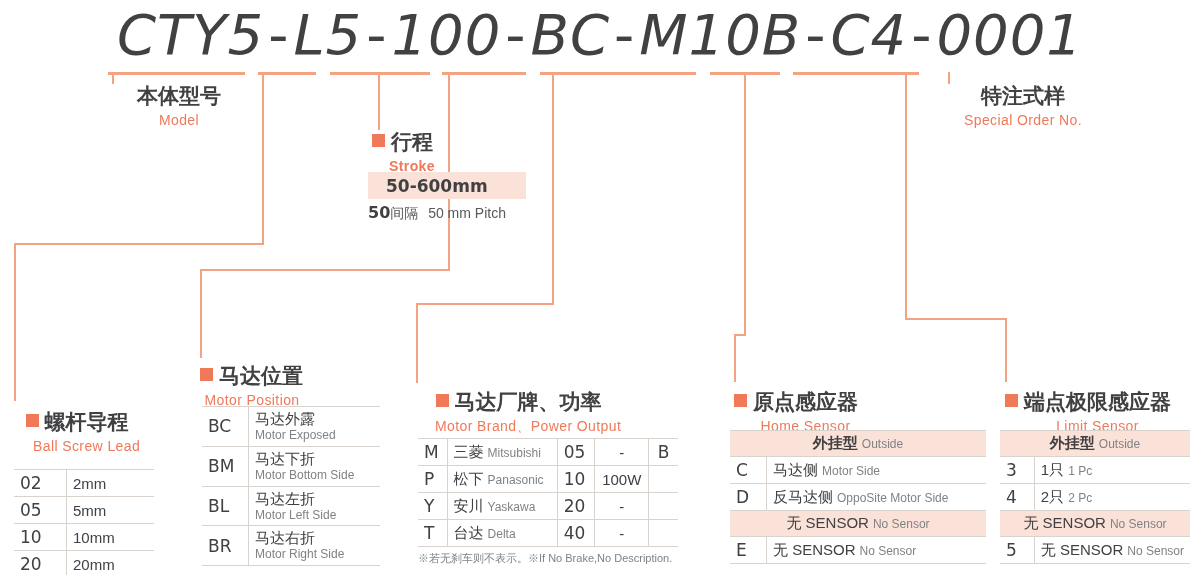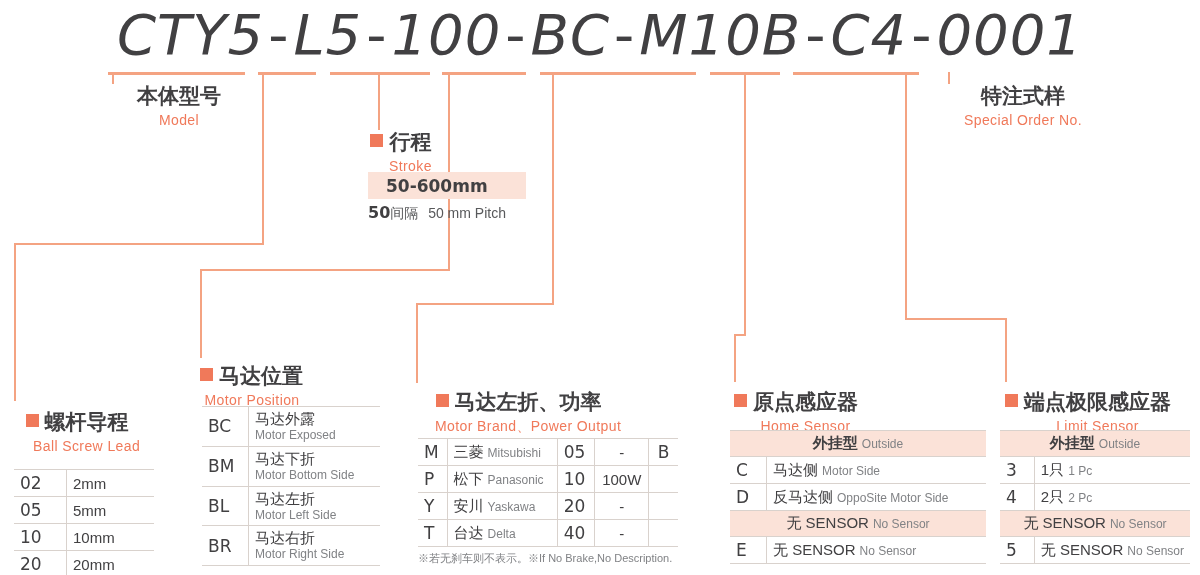--- a/index.html
+++ b/index.html
@@ -203,21 +203,21 @@
   <div class="line h" style="left:905px; top:318px; width:101px;"></div>
   <div class="line v" style="left:1005px;top:318px; height:64px;"></div>
 
   <div class="head" style="left:114px; top:82px; width:130px; text-align:center;">
     <span class="cn">本体型号</span>
     <span class="en">Model</span>
   </div>
 
   <div class="head" style="left:370px; top:128px;">
     <span class="sq"></span><span class="cn">行程</span>
-    <span class="en" style="margin-left:19px;">Stroke</span>
+    <span class="en" style="margin-left:19px;font-weight:bold;">Stroke</span>
   </div>
 
   <div id="stroke-range">50-600mm</div>
   <div id="stroke-pitch">
     <b>50</b><span>间隔</span>
     <span style="margin-left:6px;">50 mm Pitch</span>
   </div>
 
   <div class="head" style="left:955px; top:82px; width:136px; text-align:center;">
     <span class="cn">特注式样</span>
@@ -280,21 +280,21 @@
         <td class="code">BR</td>
         <td class="cn vsep">
           <span>马达右折</span>
           <small>Motor Right Side</small>
         </td>
       </tr>
     </tbody>
   </table>
 
   <div class="head" style="left:416px; top:388px;">
-    <span class="sq"></span><span class="cn">马达左折、功率</span>
+    <span class="sq"></span><span class="cn">马达厂牌、功率</span>
     <span class="en" style="margin-left:19px;">Motor Brand、Power Output</span>
   </div>
   <table class="t" id="tbl-motorbrand" style="left:418px; top:438px; width:260px;">
     <tbody>
       <tr>
         <td class="code" style="width:20px;">M</td>
         <td class="cn vsep inline" style="width:110px;">
           <span>三菱</span><small>Mitsubishi</small>
         </td>
         <td class="code vsep" style="width:30px;">05</td>

